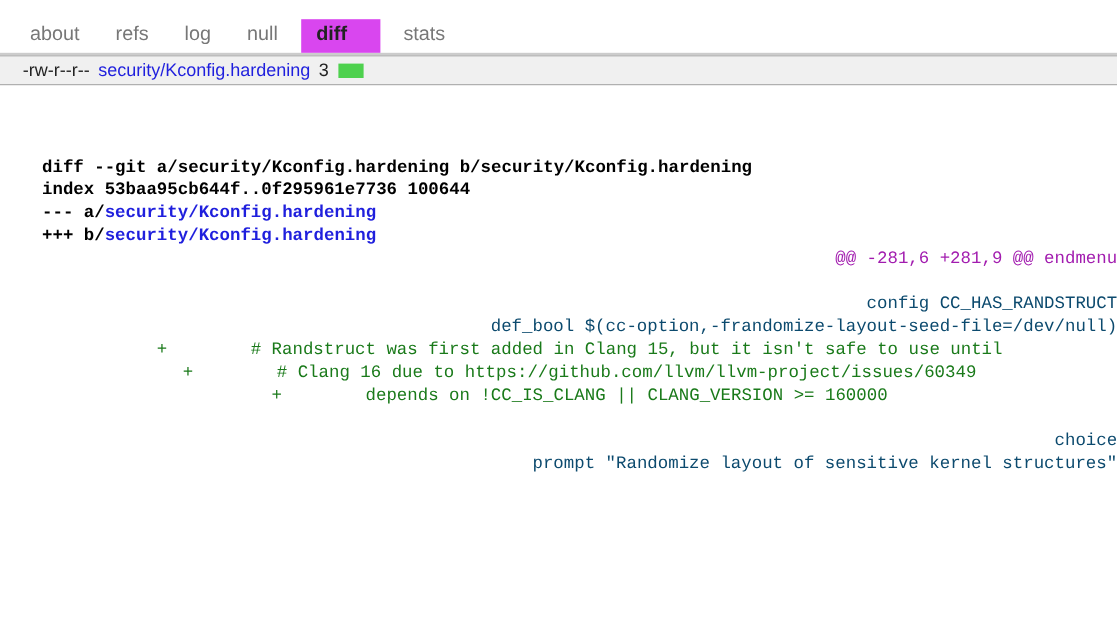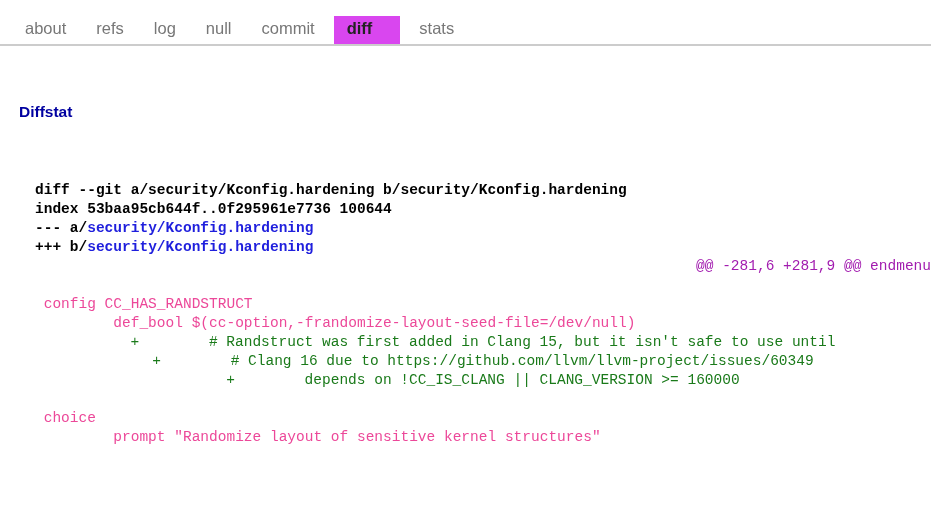--- a/index.html
+++ b/index.html
@@ -96,38 +96,44 @@
   .diffbody {
     margin: 60px 0 0 35px;
     font-family: "Liberation Mono", "DejaVu Sans Mono", monospace;
     font-size: 14.5px;
     line-height: 19px;
     white-space: pre;
   }
   .l-head { font-weight: bold; color: #000000; }
   .l-head .path { color: #1f1fdd; }
   .l-hunk { color: #a21caf; text-align: right; }
-  .l-ctx  { color: #ec4899; }
+  .l-ctx  { color: #0c4a6e; text-align: right; }
   .l-add  { color: #1a7a1a; text-align: center; }
   .blank  { height: 19px; }
 </style>
 </head>
 <body>
 
 <div class="tabbar" id="tabbar">
     <a class="tab">about</a>
     <a class="tab">refs</a>
     <a class="tab">log</a>
     <a class="tab">null</a>
-    <a class="tab">commit</a>
     <a class="tab active">diff</a>
     <a class="tab">stats</a>
   </div>
 
 <div class="content">
 
-  <div class="diffstat-title">Diffstat</div>
 
+  <div id="diffstat-rows">
+      <div class="diffstat-table">
+        <span class="mode">-rw-r--r--</span>
+        <a class="filelink">security/Kconfig.hardening</a>
+        <span class="changecount">3</span>
+        <span class="graph" style="background: rgb(78, 209, 78);"></span>
+      </div>
+    </div>
 
 
   <div class="diffbody" id="diffbody"><div class="l-head"><span>diff --git a/security/Kconfig.hardening b/security/Kconfig.hardening</span></div><div class="l-head"><span>index 53baa95cb644f..0f295961e7736 100644</span></div><div class="l-head"><span>--- a/</span><span class="path">security/Kconfig.hardening</span></div><div class="l-head"><span>+++ b/</span><span class="path">security/Kconfig.hardening</span></div><div class="l-hunk">@@ -281,6 +281,9 @@ endmenu</div><div class="blank"></div><div class="l-ctx"> config CC_HAS_RANDSTRUCT</div><div class="l-ctx">         def_bool $(cc-option,-frandomize-layout-seed-file=/dev/null)</div><div class="l-add">+        # Randstruct was first added in Clang 15, but it isn't safe to use until</div><div class="l-add">+        # Clang 16 due to https://github.com/llvm/llvm-project/issues/60349</div><div class="l-add">+        depends on !CC_IS_CLANG || CLANG_VERSION &gt;= 160000</div><div class="blank"></div><div class="l-ctx"> choice</div><div class="l-ctx">         prompt "Randomize layout of sensitive kernel structures"</div></div>
 
 </div>
 
 </body></html>

